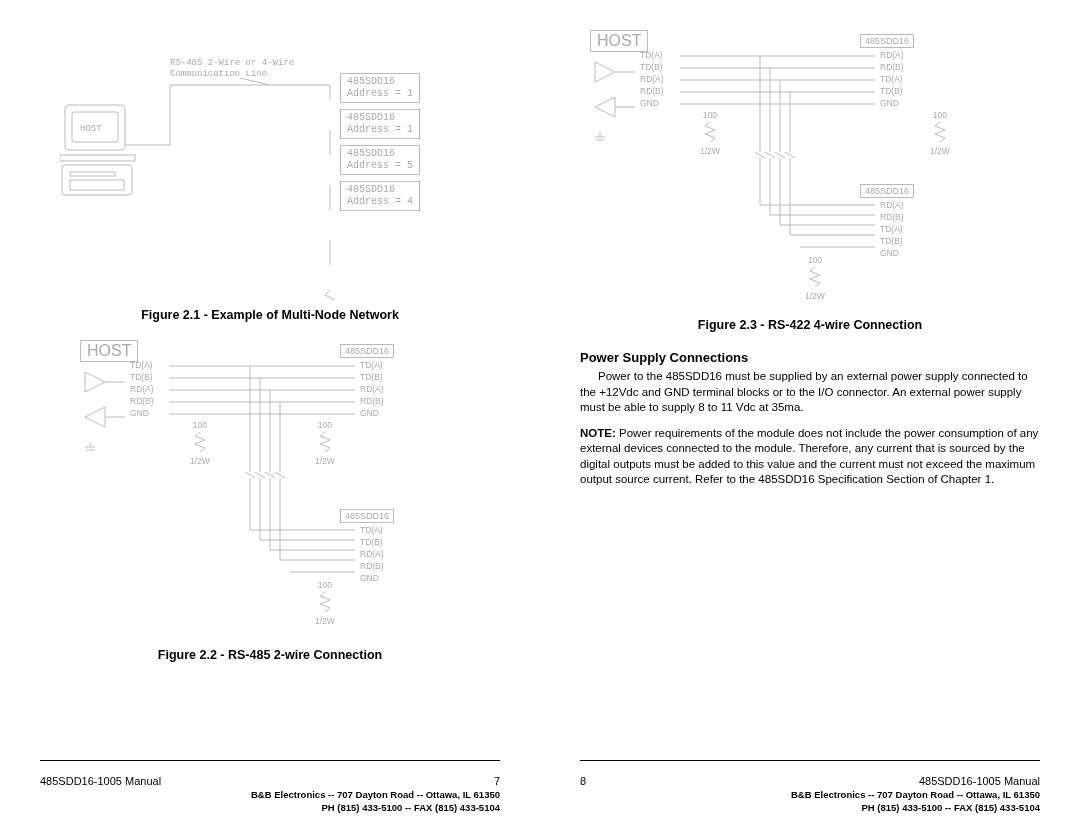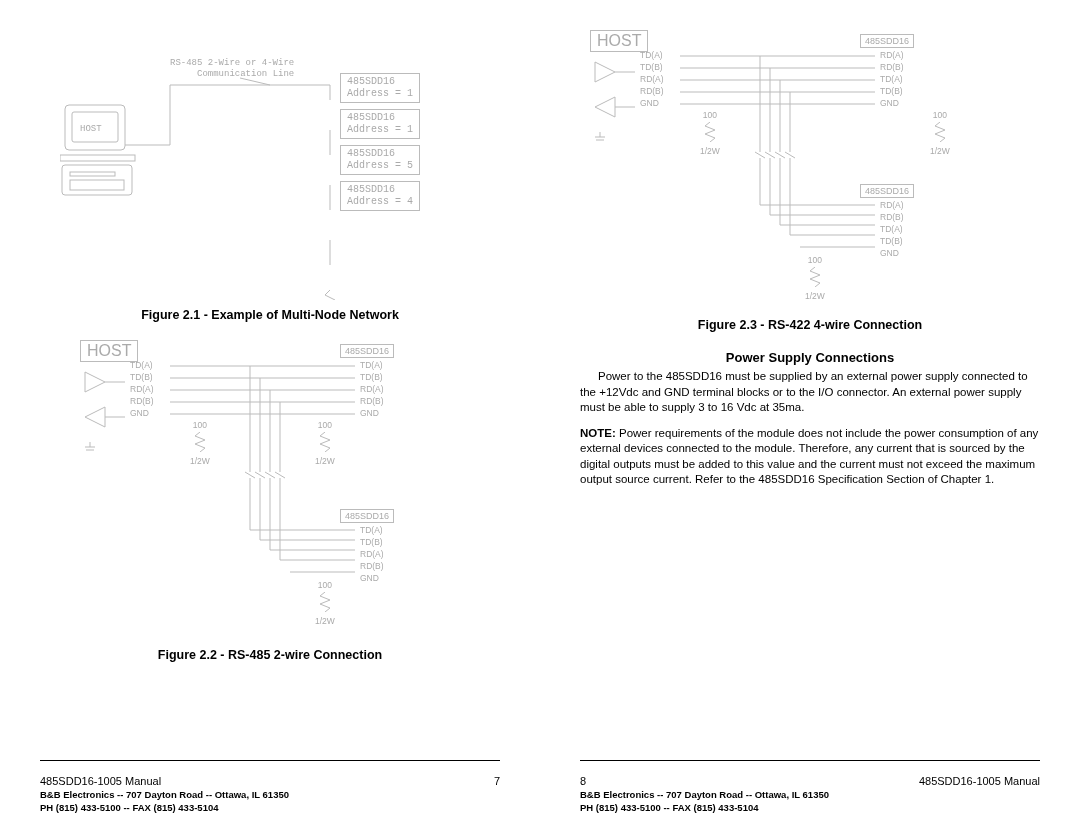--- a/index.html
+++ b/index.html
@@ -31,21 +31,20 @@
     color: #000;
     text-align: center;
     margin: 8px 0 18px 0;
   }
   .section-heading {
     font-family: Arial, Helvetica, sans-serif;
     font-size: 13px;
     font-weight: bold;
     color: #000;
     margin: 8px 0 4px 0;
-    text-align: center;
   }
   p.body {
     font-family: Arial, Helvetica, sans-serif;
     font-size: 11.5px;
     color: #000;
     margin: 0 0 10px 0;
     line-height: 1.35;
     text-indent: 18px;
   }
   .footer {
@@ -53,21 +52,21 @@
     padding-top: 14px;
     margin-top: 12px;
     font-family: Arial, Helvetica, sans-serif;
     font-size: 11px;
   }
   .footer-top {
     display: flex;
     justify-content: space-between;
   }
   .footer-center {
-    text-align: left;
+    text-align: right;
     font-size: 9.5px;
     font-weight: bold;
     line-height: 1.3;
     margin-top: 2px;
   }
   .node-box {
     border: 1px solid #bbb;
     display: inline-block;
     padding: 2px 6px;
     margin: 3px 0;
@@ -87,21 +86,20 @@
     top: 70px;
   }
   .fig21 .line-label {
     position: absolute;
     left: 130px;
     top: 28px;
     font-size: 9px;
     color: #aaa;
     font-family: "Courier New", monospace;
     line-height: 1.2;
-    text-align: right;
   }
   .fig21 .nodes {
     position: absolute;
     left: 300px;
     top: 40px;
   }
   .fig22, .fig23 {
     position: relative;
   }
   .host-label {
@@ -378,21 +376,21 @@
         <div>100</div>
         <svg class="comp" width="14" height="20">
             <path d="M7 0 L2 4 L12 8 L2 12 L12 16 L7 20"></path>
           </svg>
         <div>1/2W</div>
       </div>
     </div>
     <div class="fig-caption">Figure 2.3 - RS-422 4-wire Connection</div>
 
     <div class="section-heading">Power Supply Connections</div>
-    <p class="body">Power to the 485SDD16 must be supplied by an external power supply connected to the +12Vdc and GND terminal blocks or to the I/O connector.  An external power supply must be able to supply 3 to 16 Vdc at 35ma.</p>
+    <p class="body">Power to the 485SDD16 must be supplied by an external power supply connected to the +12Vdc and GND terminal blocks or to the I/O connector.  An external power supply must be able to supply 8 to 11 Vdc at 35ma.</p>
     <p class="body" style="text-indent:0;"><b>NOTE:</b><span>  Power requirements of the module does not include the power consumption of any external devices connected to the module.  Therefore, any current that is sourced by the digital outputs must be added to this value and the current must not exceed the maximum output source current.  Refer to the 485SDD16 Specification Section of Chapter 1.</span></p>
 
   </div>
 
   <div class="footer">
     <div class="footer-top">
       <span>8</span>
       <span>485SDD16-1005 Manual</span>
     </div>
     <div class="footer-center">

